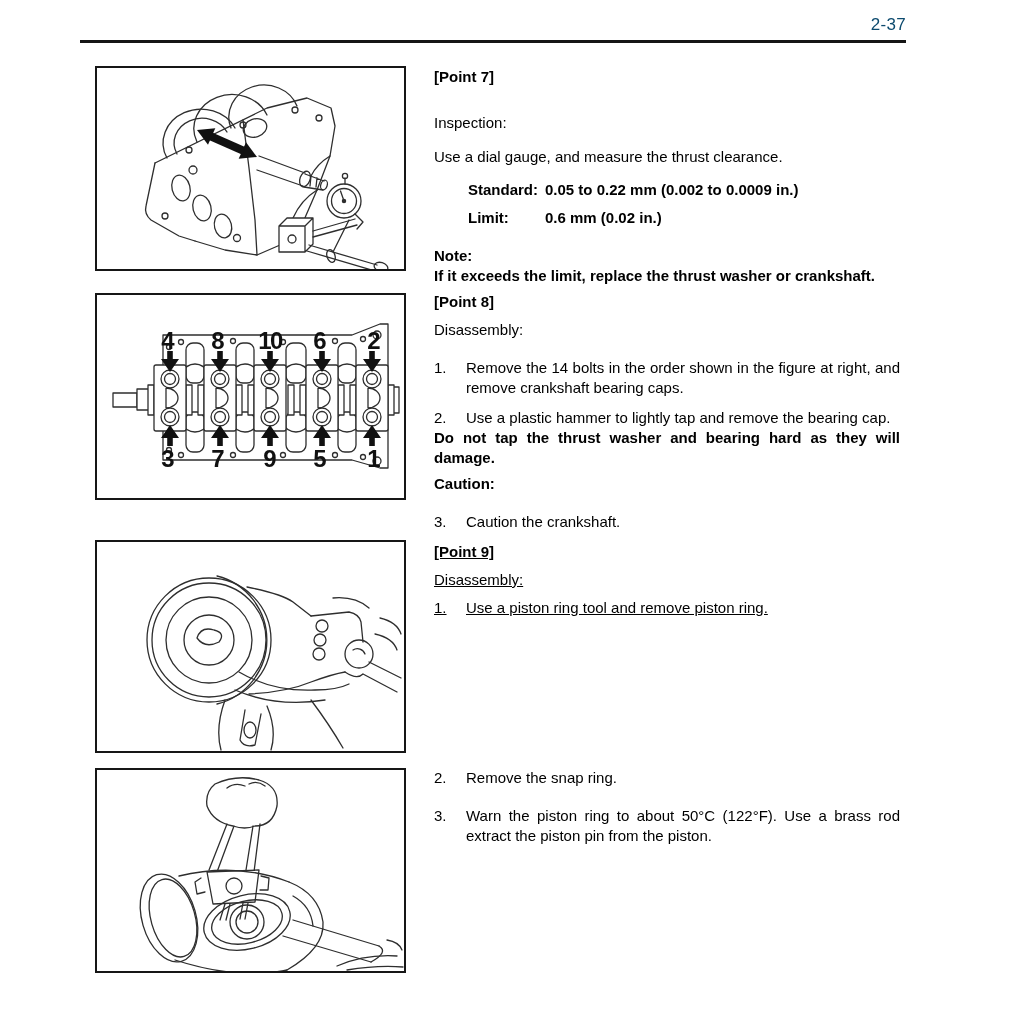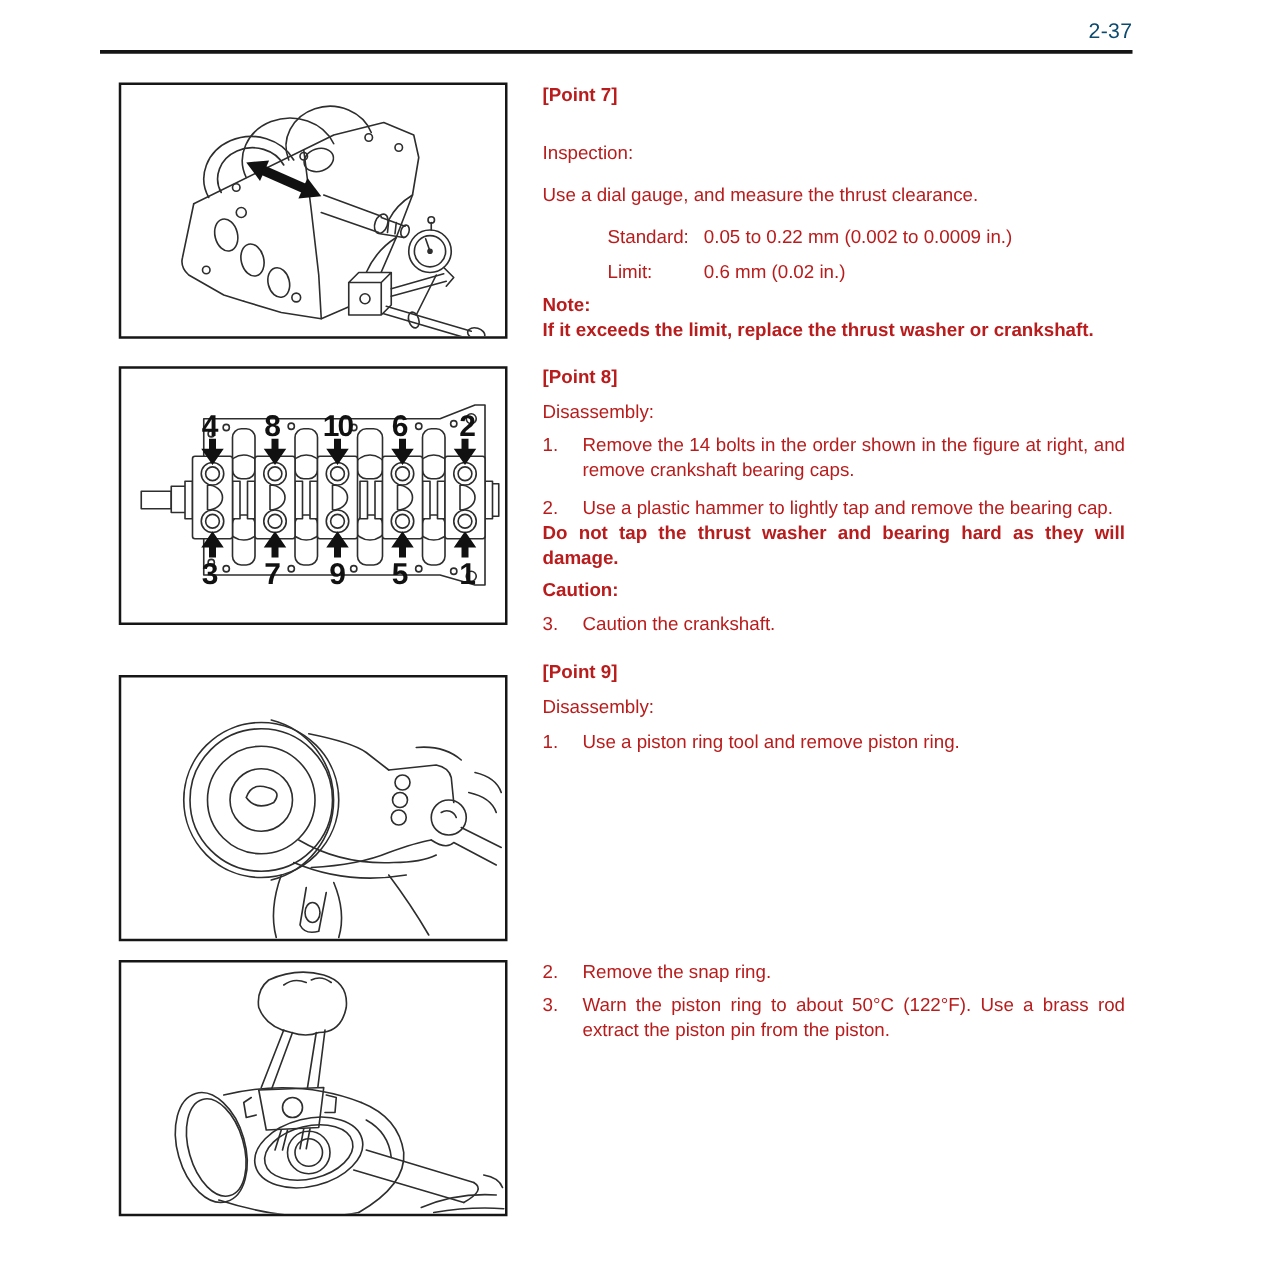--- a/index.html
+++ b/index.html
@@ -10,26 +10,26 @@
   .hdr-rule{position:absolute;left:80px;top:40px;width:826px;height:3px;background:#151515;}
   .page-num{position:absolute;left:606px;top:15px;width:300px;text-align:right;
     font-size:17px;color:#0c4a6e;letter-spacing:.3px;}
   .figbox{position:absolute;left:95px;width:311px;border:2px solid #161616;
     background:#fff;box-sizing:border-box;}
   #figbox1{top:66px;height:205px;}
   #figbox2{top:293px;height:207px;}
   #figbox3{top:540px;height:213px;}
   #figbox4{top:768px;height:205px;}
   .figbox svg{display:block;width:100%;height:100%;}
-  .tblock{position:absolute;left:434px;width:466px;font-size:15px;line-height:20px;color:#b91c1c;}
-  #sec1{top:67px;} #sec2{top:292px;} #sec3{top:528px;} #sec4{top:768px;}
+  .tblock{position:absolute;left:434px;width:466px;font-size:15px;line-height:20px;color:#000000;}
+  #sec1{top:67px;} #sec2{top:292px;} #sec3{top:542px;text-decoration:underline;} #sec4{top:768px;}
   .b{font-weight:bold;}
-  .mt7{margin-top:7px;}.mt8{margin-top:8px;}.mt9{margin-top:26px;}.mt10{margin-top:10px;}
+  .mt7{margin-top:18px;}.mt8{margin-top:8px;}.mt9{margin-top:26px;}.mt10{margin-top:10px;}
   .mt13{margin-top:13px;}.mt14{margin-top:14px;}.mt6{margin-top:6px;}
-  .spec{display:flex;margin-left:52px;font-weight:normal;}
+  .spec{display:flex;margin-left:34px;font-weight:bold;}
   .spec .lab{width:77px;flex:none;}
   .step{display:flex;}
   .step .num{width:32px;flex:none;}
   .step .txt{flex:1;}
   .just{text-align:justify;}
   .fignum{font-family:"Liberation Sans", sans-serif;font-weight:bold;font-size:24px;fill:#111;}
 </style>
 </head>
 <body>
 

